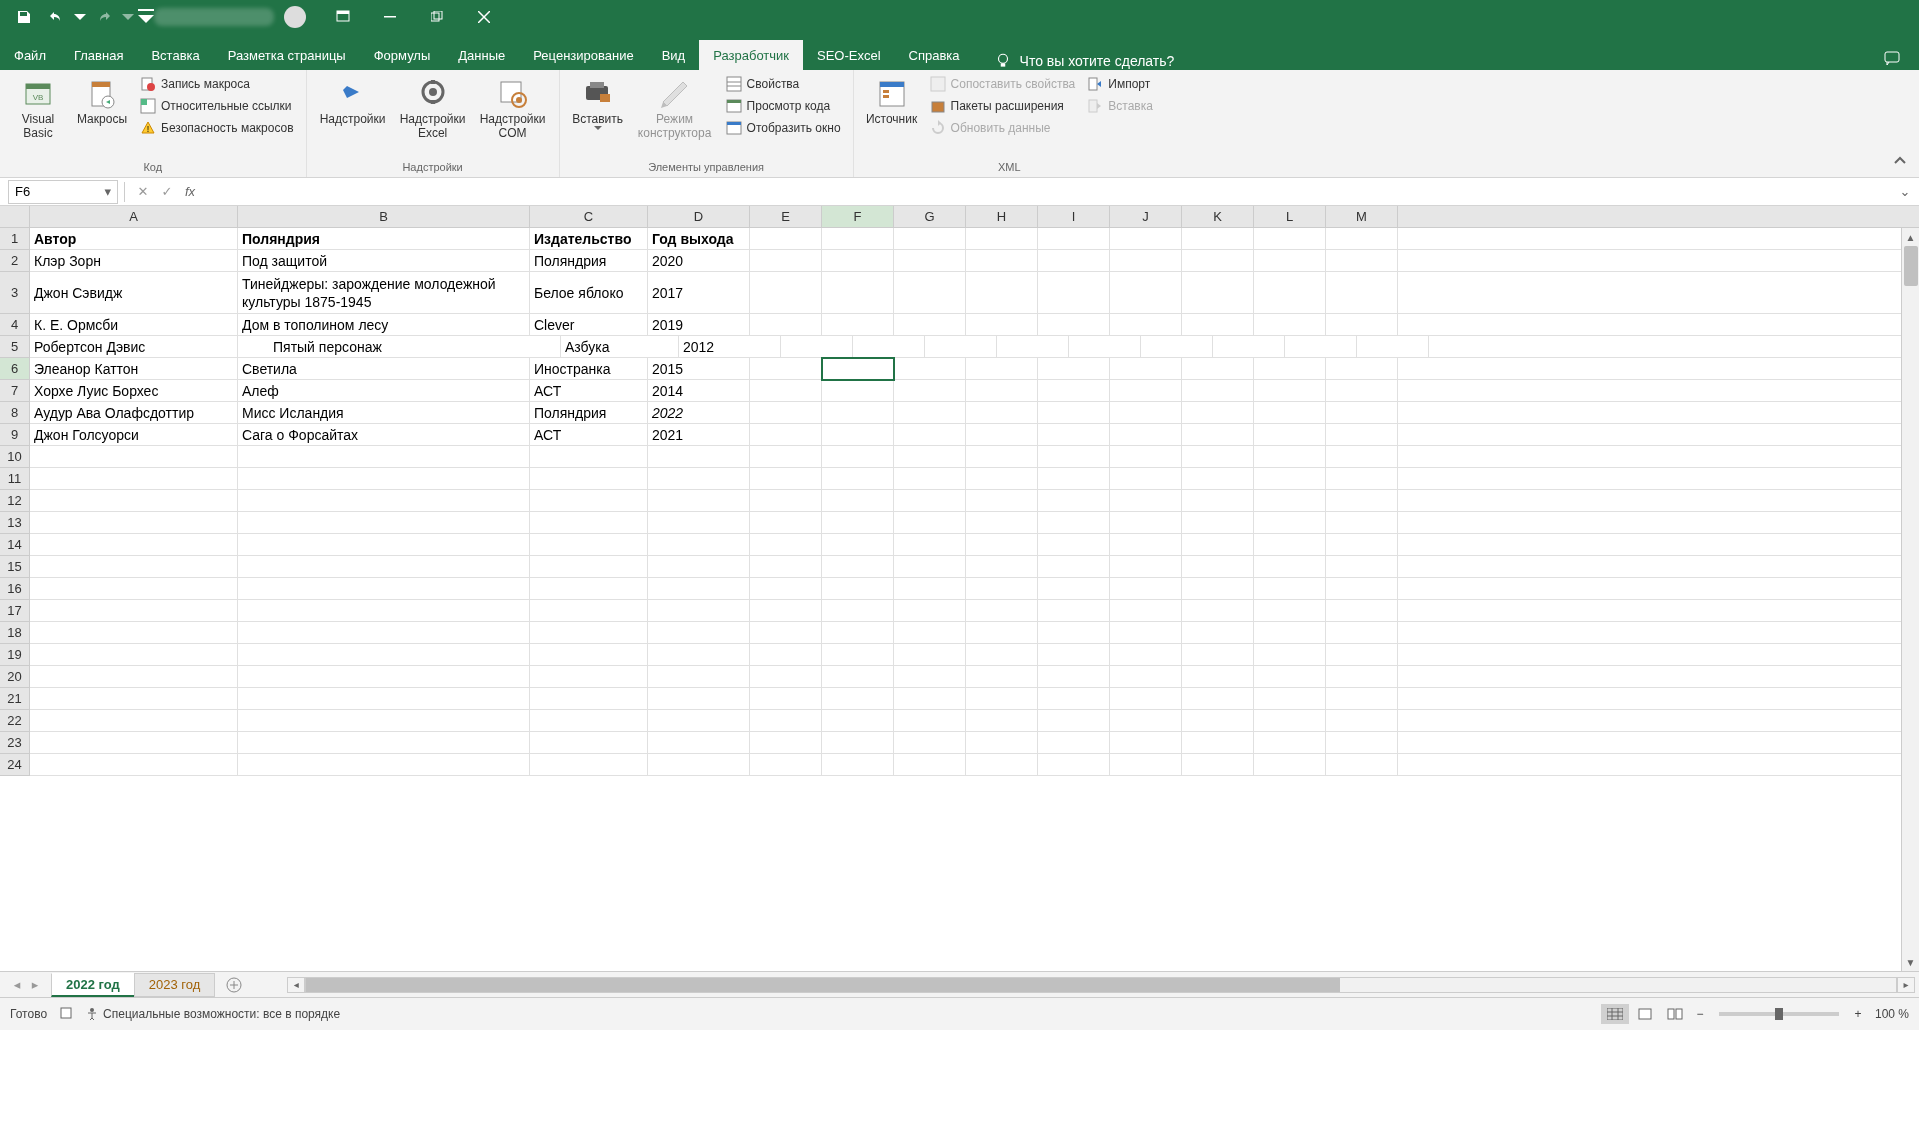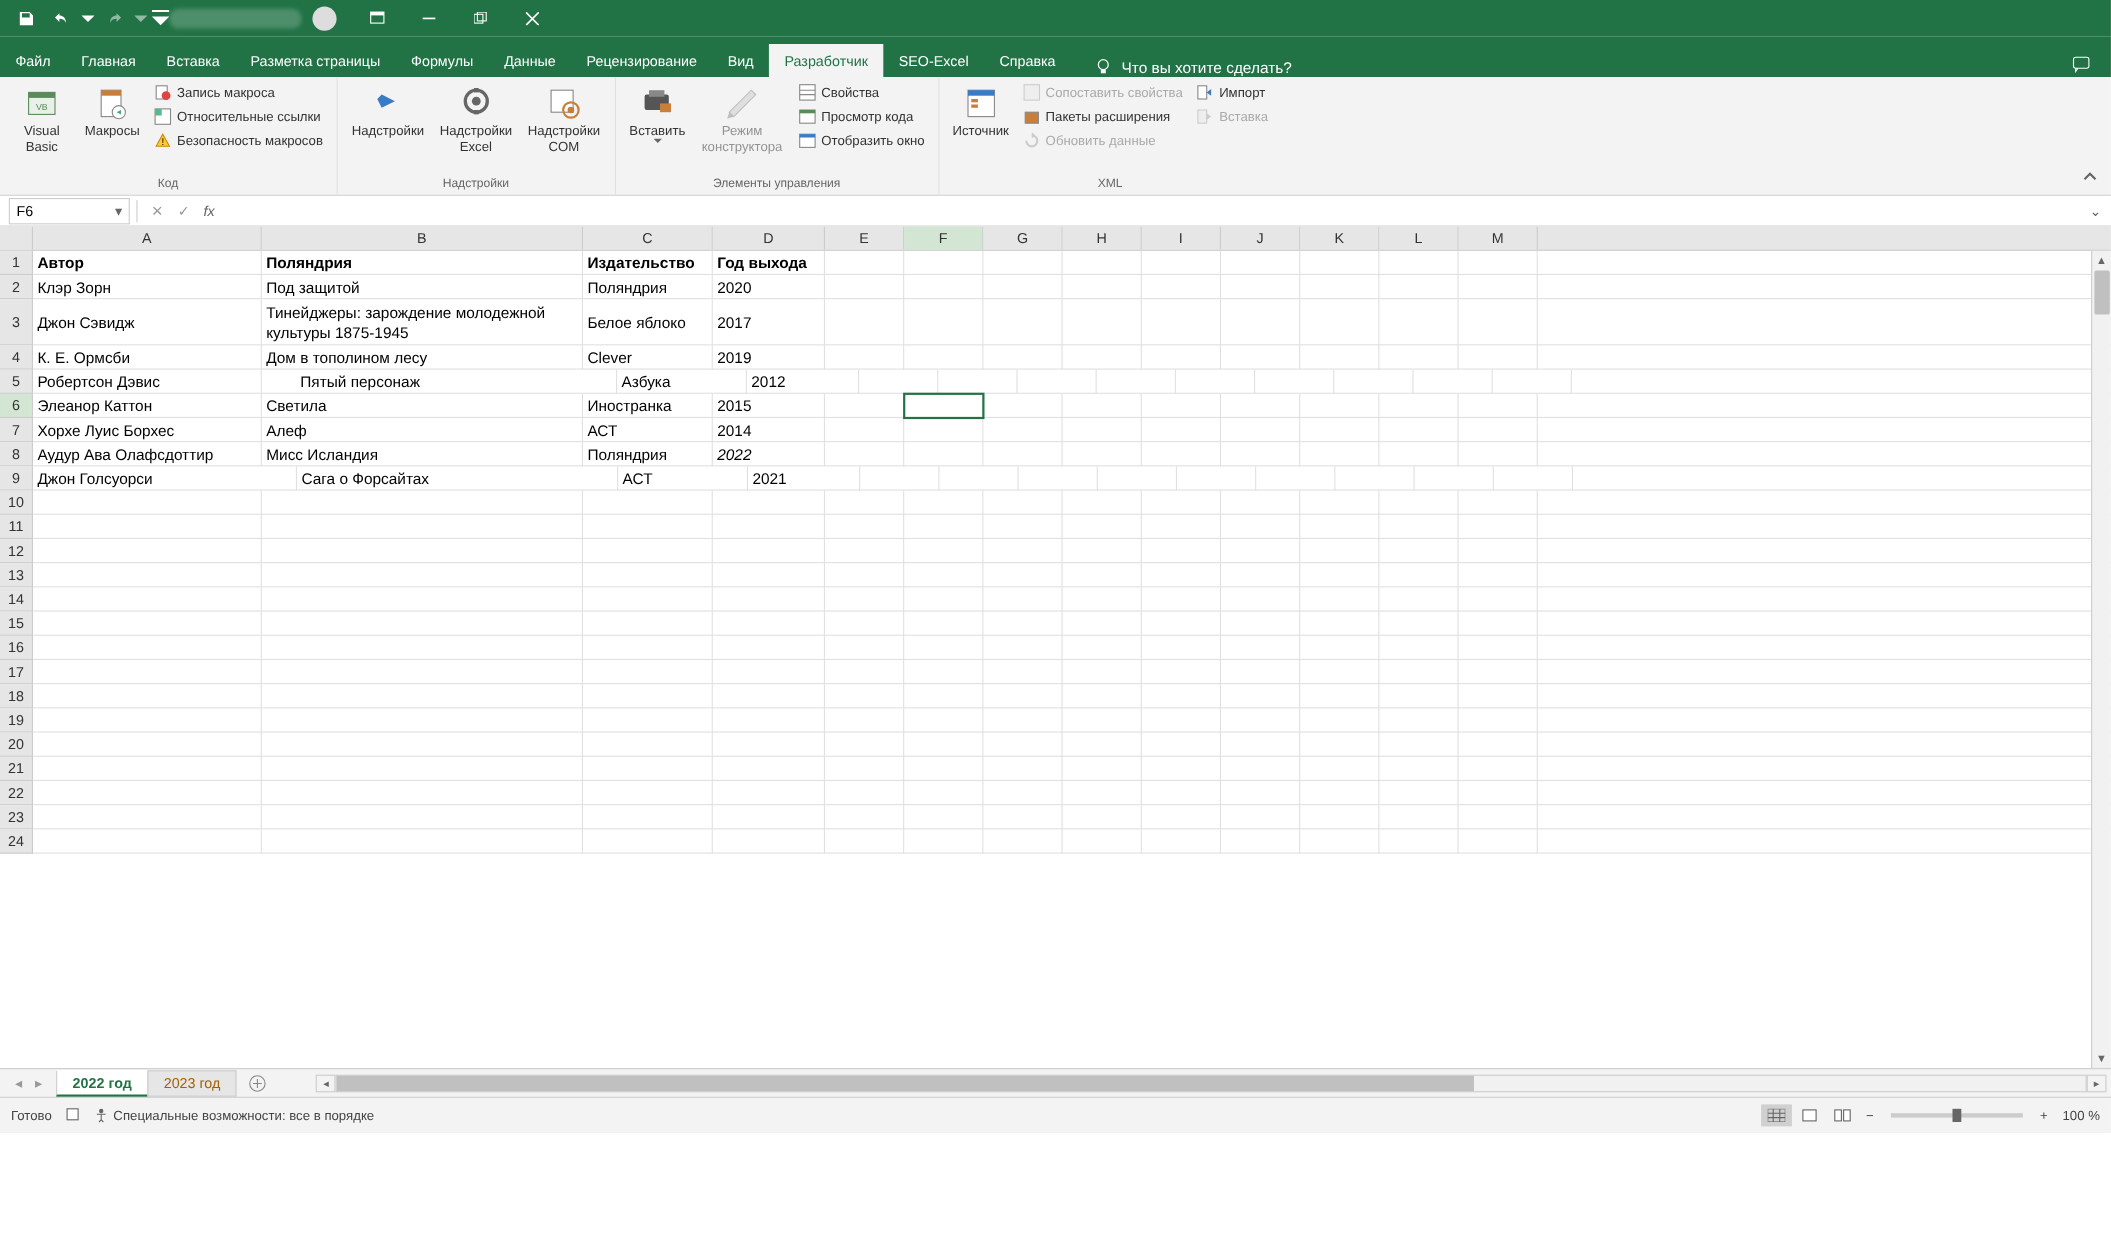--- a/index.html
+++ b/index.html
@@ -578,21 +578,21 @@
           <div class="cell" style="width: 72px; height: 22px;"></div>
           <div class="cell" style="width: 72px; height: 22px;"></div>
           <div class="cell" style="width: 72px; height: 22px;"></div>
           <div class="cell" style="width: 72px; height: 22px;"></div>
           <div class="cell" style="width: 72px; height: 22px;"></div>
           <div class="cell" style="width: 72px; height: 22px;"></div>
           <div class="cell" style="width: 72px; height: 22px;"></div>
           <div class="cell" style="width: 72px; height: 22px;"></div>
         </div>
         <div class="row" style="height: 22px;">
-          <div class="cell" style="width: 240px; height: 22px;">Джон Голсуорси</div>
+          <div class="cell" style="width: 208px; height: 22px;">Джон Голсуорси</div>
           <div class="cell" style="width: 292px; height: 22px;">Сага о Форсайтах</div>
           <div class="cell" style="width: 118px; height: 22px;">АСТ</div>
           <div class="cell" style="width: 102px; height: 22px;">2021</div>
           <div class="cell" style="width: 72px; height: 22px;"></div>
           <div class="cell" style="width: 72px; height: 22px;"></div>
           <div class="cell" style="width: 72px; height: 22px;"></div>
           <div class="cell" style="width: 72px; height: 22px;"></div>
           <div class="cell" style="width: 72px; height: 22px;"></div>
           <div class="cell" style="width: 72px; height: 22px;"></div>
           <div class="cell" style="width: 72px; height: 22px;"></div>

